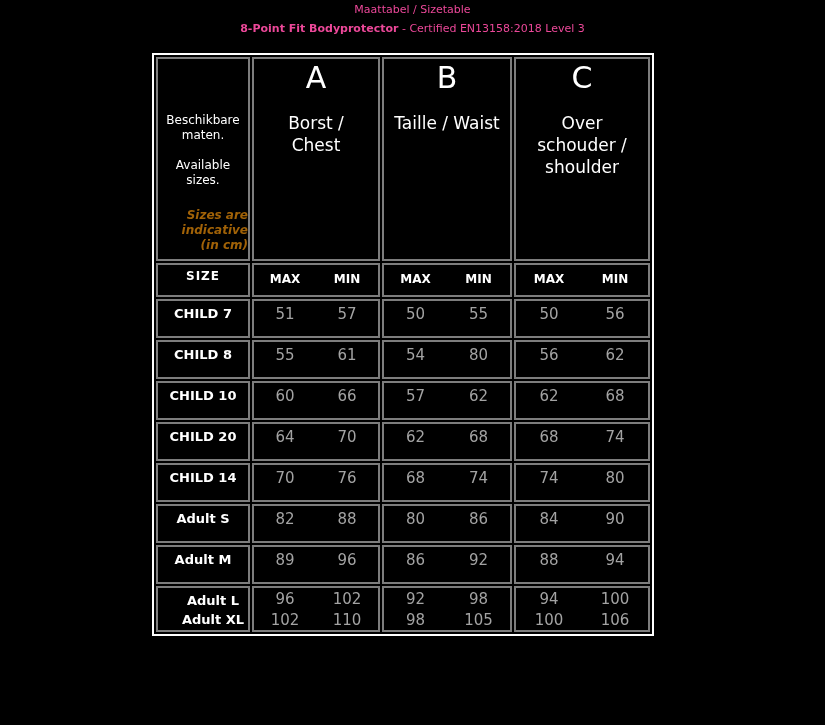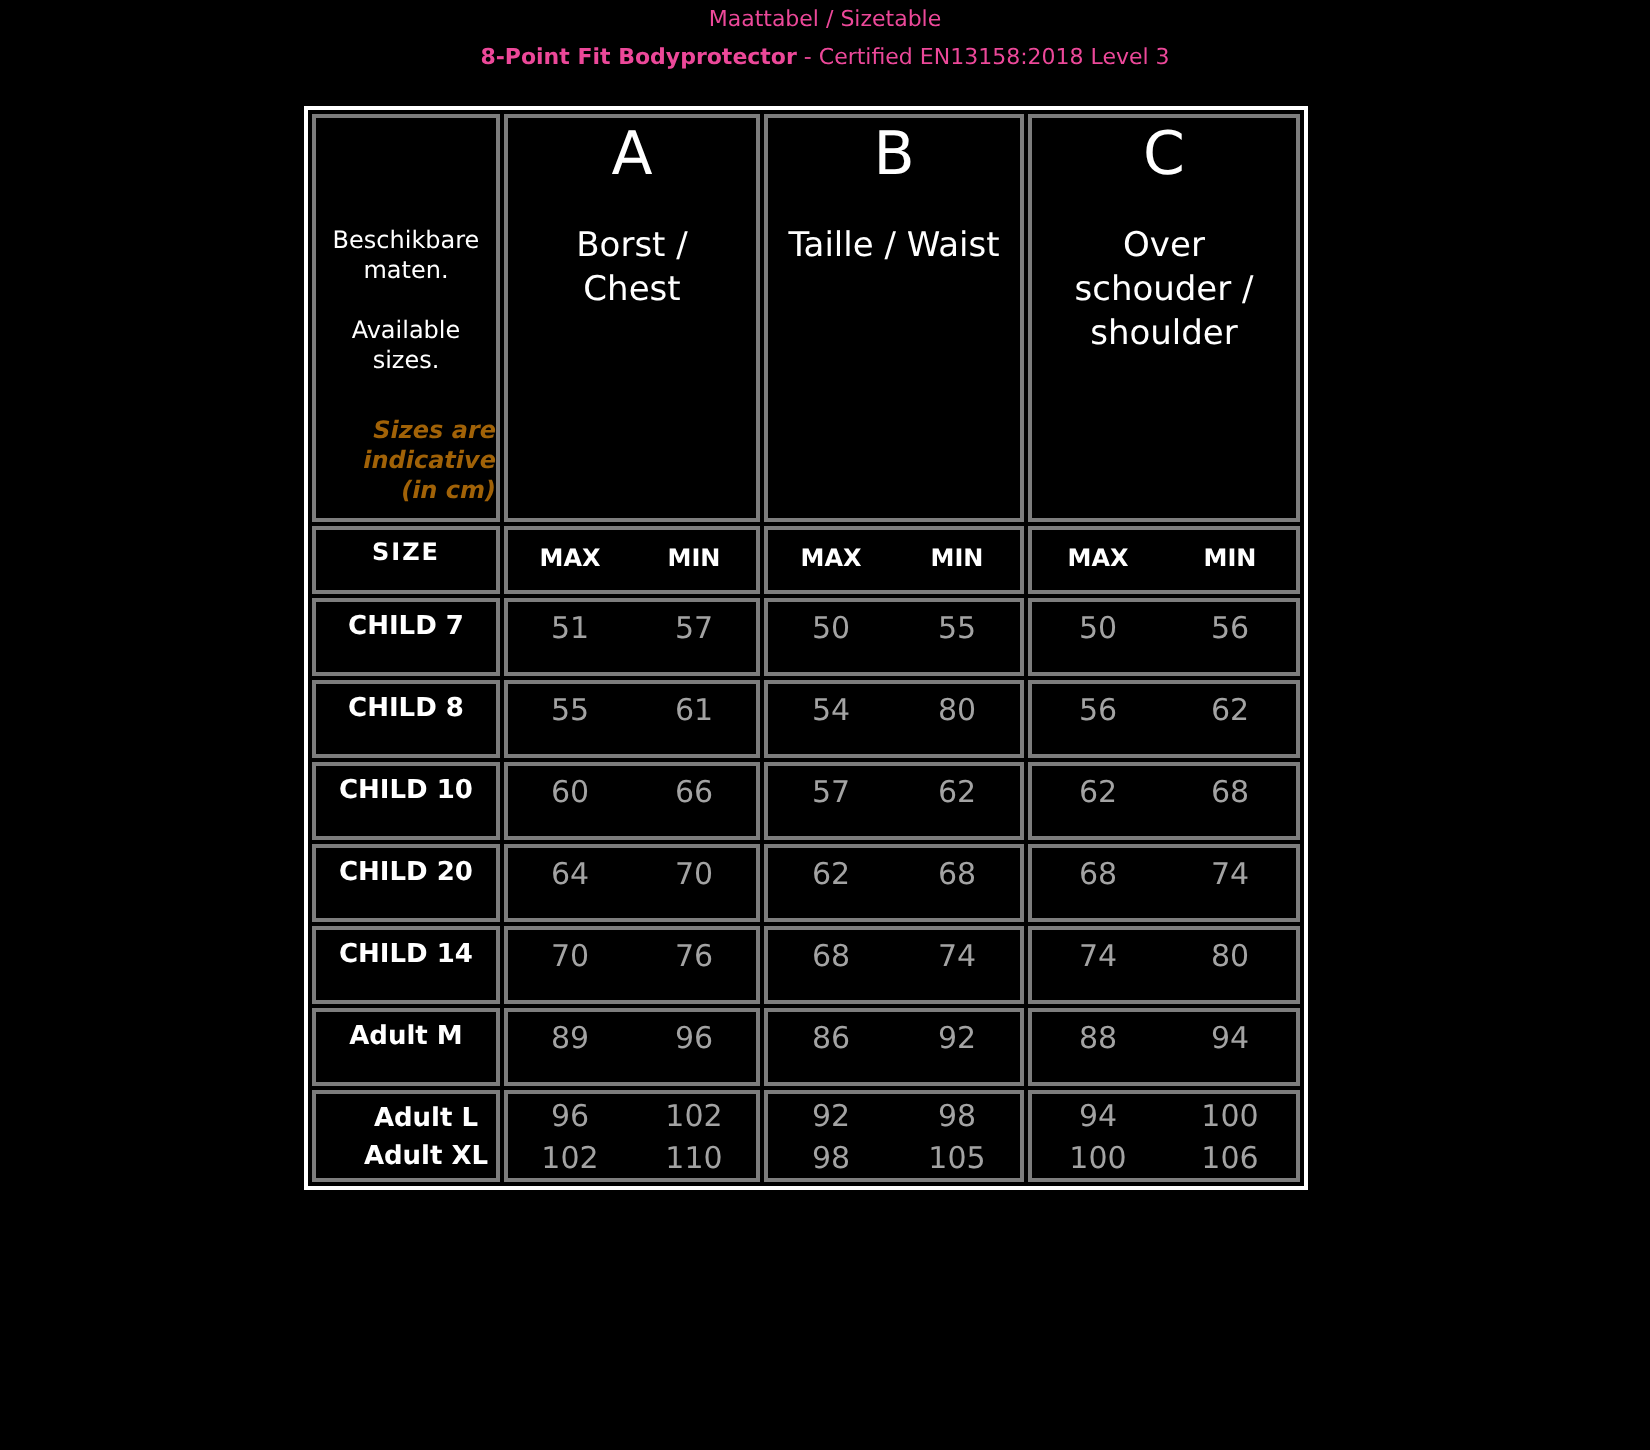--- a/index.html
+++ b/index.html
@@ -256,20 +256,41 @@
         </td>
       <td>
           <div class="pair">
             <span class="num">74</span>
             <span class="num">80</span>
           </div>
         </td>
     </tr>
 
 
+    <tr class="r-data">
+      <td class="c-rowlabel">Adult S</td>
+      <td>
+          <div class="pair">
+            <span class="num">82</span>
+            <span class="num">88</span>
+          </div>
+        </td>
+      <td>
+          <div class="pair">
+            <span class="num">80</span>
+            <span class="num">86</span>
+          </div>
+        </td>
+      <td>
+          <div class="pair">
+            <span class="num">84</span>
+            <span class="num">90</span>
+          </div>
+        </td>
+    </tr>
 
     <tr class="r-data">
       <td class="c-rowlabel">Adult M</td>
       <td>
           <div class="pair">
             <span class="num">89</span>
             <span class="num">96</span>
           </div>
         </td>
       <td>

